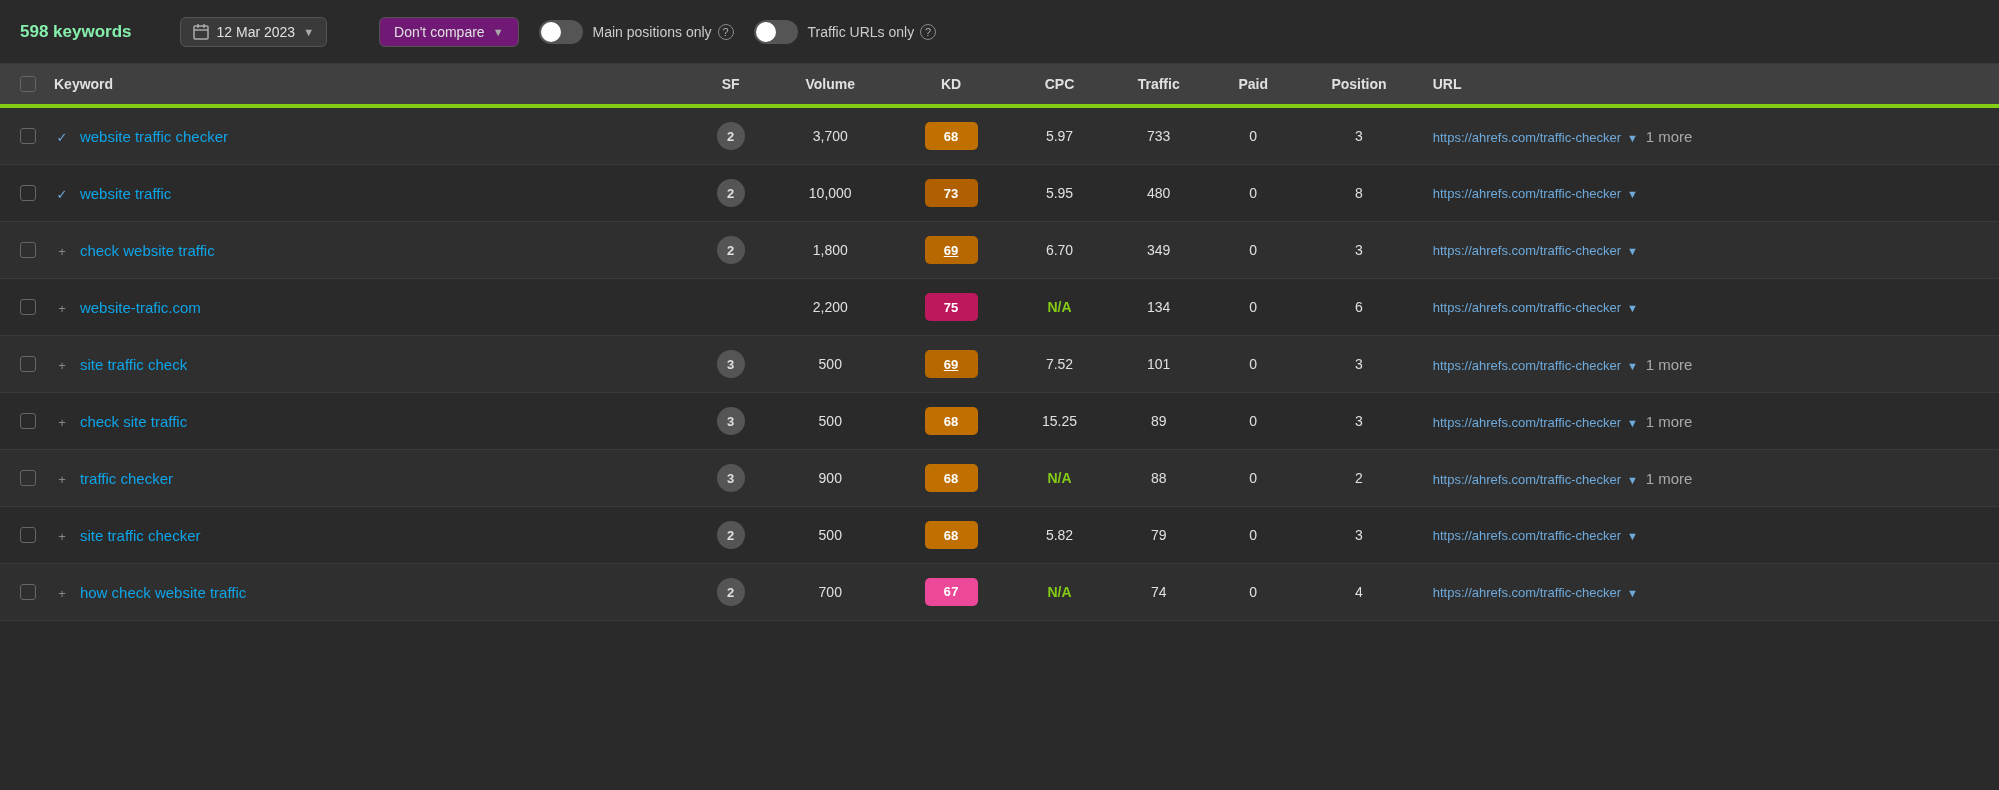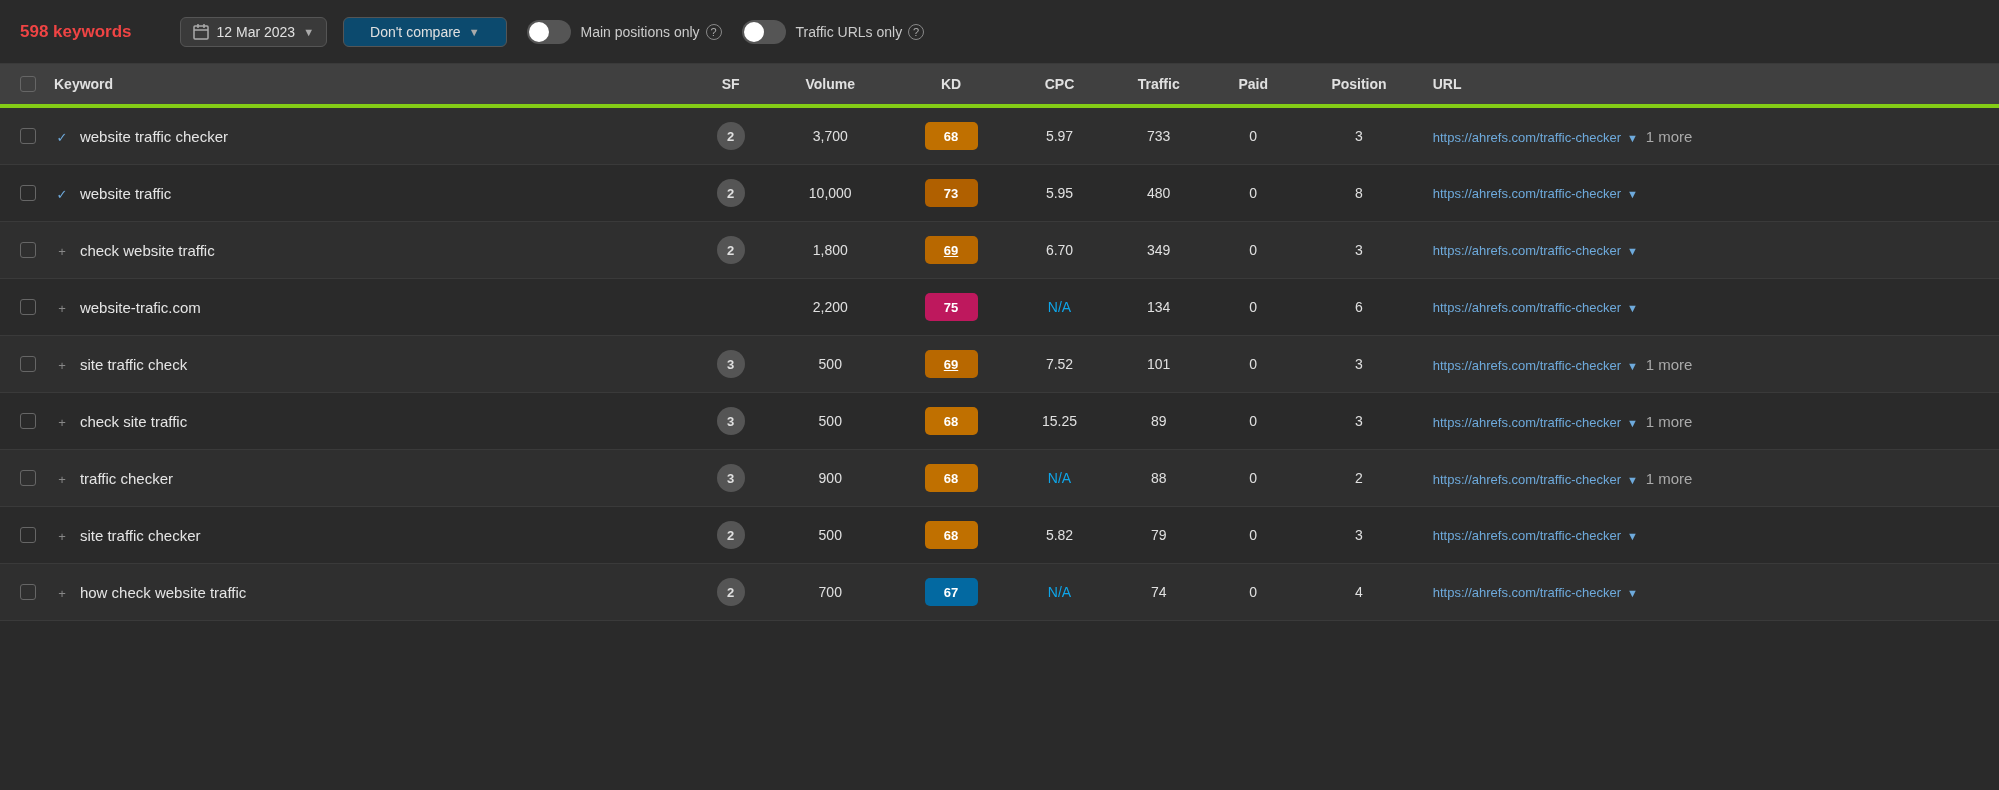--- a/index.html
+++ b/index.html
@@ -17,48 +17,49 @@
       align-items: center;
       padding: 12px 20px;
       background: #2a2a2a;
       border-bottom: 1px solid #3a3a3a;
       gap: 16px;
       height: 64px;
     }
     .keywords-count {
       font-size: 17px;
       font-weight: 600;
-      color: #ef4444;
+      color: #86efac;
       white-space: nowrap;
     }
     .date-picker {
       display: flex;
       align-items: center;
       gap: 8px;
       background: #3a3a3a;
       border: 1px solid #555;
       border-radius: 6px;
       padding: 6px 12px;
       cursor: pointer;
       color: #e0e0e0;
       font-size: 14px;
       margin-left: 32px;
     }
     .date-picker svg { width: 16px; height: 16px; fill: #aaa; }
     .compare-btn {
       display: flex;
       align-items: center;
       gap: 8px;
-      background: #0c4a6e;
+      background: #701a75;
       border: 1px solid #555;
       border-radius: 6px;
-      padding: 6px 26px;
+      padding: 6px 14px;
       cursor: pointer;
       color: #e0e0e0;
       font-size: 14px;
+      margin-left: 36px;
     }
     .toggle-group {
       display: flex;
       align-items: center;
       gap: 10px;
       margin-left: 4px;
     }
     .toggle {
       width: 44px;
       height: 24px;
@@ -155,21 +156,21 @@
       display: inline-flex;
       align-items: center;
       justify-content: center;
       margin-right: 6px;
       color: #7ab0e0;
       font-size: 13px;
       width: 16px;
     }
 
     .keyword-link {
-      color: #e5e5e5;
+      color: #0ea5e9;
       text-decoration: none;
       font-size: 15px;
     }
 
     .sf-badge {
       display: inline-flex;
       align-items: center;
       justify-content: center;
       width: 28px;
       height: 28px;
@@ -184,21 +185,21 @@
       display: inline-flex;
       align-items: center;
       justify-content: center;
       width: 53px;
       height: 28px;
       border-radius: 5px;
       color: #fff;
       font-size: 13px;
       font-weight: 700;
     }
-    .kd-67 { background: #0369a1; }
+    .kd-67 { background: #ec4899; font-family: Liberation Mono, monospace; }
     .kd-68 { background: #c07000; }
     .kd-69 { background: #b86800; text-decoration: underline; }
     .kd-73 { background: #b06000; }
     .kd-75 { background: #be185d; }
 
     .url-link {
       color: #6eaadc;
       text-decoration: none;
       font-size: 13px;
     }
@@ -207,21 +208,21 @@
       color: #aaa;
       font-size: 15px;
       margin-left: 4px;
       cursor: pointer;
     }
     .dropdown-arrow {
       color: #6eaadc;
       font-size: 11px;
       margin-left: 2px;
     }
-    .na-text { color: #0ea5e9; }
+    .na-text { color: #84cc16; font-weight: bold; }
   </style>
 </head>
 <body>
 
 <div class="topbar">
   <span class="keywords-count">598 keywords</span>
 
   <div class="date-picker">
     <svg viewBox="0 0 16 16">
       <rect x="1" y="2" width="14" height="13" rx="1" fill="none" stroke="#aaa" stroke-width="1.5"></rect>

